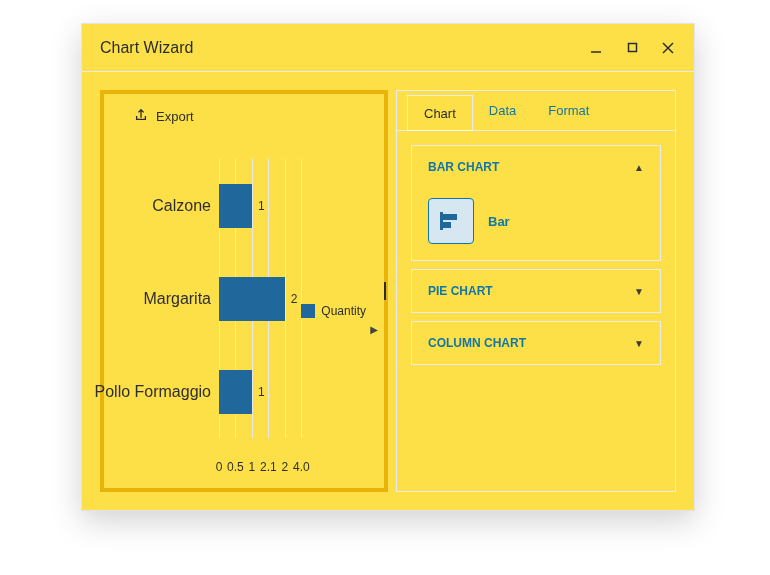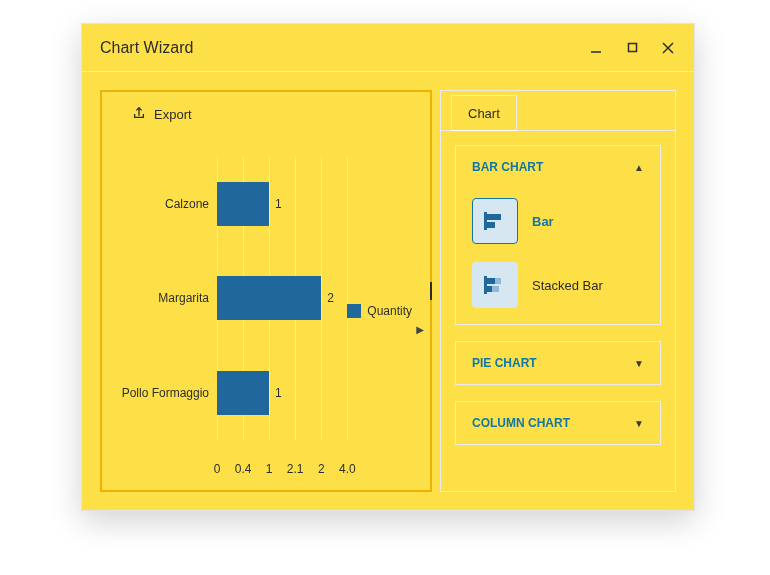--- a/index.html
+++ b/index.html
@@ -50,21 +50,21 @@
   }
   .content {
     flex: 1;
     display: flex;
     padding: 18px;
     gap: 8px;
   }
   
   .chart-panel {
     flex: 1;
-    border: 2px solid #eab308;
+    border: 4px solid #eab308;
     position: relative;
     min-width: 0;
   }
   .export-btn {
     position: absolute;
     top: 14px;
     left: 30px;
     display: flex;
     align-items: center;
     gap: 8px;
@@ -115,21 +115,21 @@
   .bar-row {
     display: flex;
     align-items: center;
     height: 50px;
     position: relative;
   }
   .bar-label {
     position: absolute;
     right: 100%;
     padding-right: 8px;
-    font-size: 12px;
+    font-size: 16px;
     color: #2e2e2e;
     white-space: nowrap;
     text-align: right;
     min-width: 100px;
   }
   .bar {
     height: 44px;
     background: #20689b;
   }
   .bar-value {
@@ -176,21 +176,21 @@
     right: -2px;
     top: 50%;
     width: 2px;
     height: 18px;
     background: #2c2c2c;
     transform: translateY(-50%);
   }
 
   
   .right-panel {
-    width: 236px;
+    width: 280px;
     border: 1px solid #ebebeb;
     display: flex;
     flex-direction: column;
   }
   .tabs {
     display: flex;
     border-bottom: 1px solid #ebebeb;
     height: 40px;
   }
   .tab {
@@ -213,21 +213,21 @@
     flex: 1;
     overflow-y: auto;
     padding: 14px 14px 14px 14px;
     position: relative;
   }
   .panel-body::-webkit-scrollbar { width: 8px; }
   .panel-body::-webkit-scrollbar-thumb { background: #c6c6c6; border-radius: 4px; }
   .panel-body::-webkit-scrollbar-track { background: #f3f3f3; }
   .acc-section {
     border: 1px solid #ebebeb;
-    margin-bottom: 16px;
+    margin-bottom: 8px;
   }
   .acc-header {
     display: flex;
     justify-content: space-between;
     align-items: center;
     padding: 14px 16px;
     font-size: 12px;
     font-weight: bold;
     color: #1176a8;
     cursor: pointer;
@@ -331,70 +331,60 @@
                 <div class="bar-value">2</div>
               </div>
               <div class="bar-row">
                 <div class="bar-label">Pollo Formaggio</div>
                 <div class="bar" style="width: 40%; background: rgb(32, 104, 155);"></div>
                 <div class="bar-value">1</div>
               </div>
             </div>
           <div class="x-axis" id="xaxis">
               <div class="x-tick" style="left: 0%;">0</div>
-              <div class="x-tick" style="left: 20%;">0.4</div>
+              <div class="x-tick" style="left: 20%;">0.5</div>
               <div class="x-tick" style="left: 40%;">1</div>
               <div class="x-tick" style="left: 60%;">2.1</div>
               <div class="x-tick" style="left: 80%;">2</div>
               <div class="x-tick" style="left: 100%;">4.0</div>
             </div>
         </div>
         <div class="legend">
           <div class="legend-swatch"></div>
           <span>Quantity</span>
           <span class="legend-arrow">▶</span>
         </div>
       </div>
     </div>
 
     <div class="right-panel">
       <div class="tabs">
         <div class="tab active">Chart</div>
+        <div class="tab">Data</div>
+        <div class="tab">Format</div>
       </div>
 
       <div class="panel-body">
 
         <div class="acc-section">
           <div class="acc-header">
             <span>BAR CHART</span>
             <span class="caret">▲</span>
           </div>
           <div class="acc-body">
             <div class="chart-type selected">
               <div class="icon-box">
                 <svg width="22" height="18" viewBox="0 0 22 18">
                   <rect x="0" y="0" width="3" height="18" fill="#20689b"></rect>
                   <rect x="3" y="2" width="14" height="6" fill="#20689b"></rect>
                   <rect x="3" y="10" width="8" height="6" fill="#20689b"></rect>
                 </svg>
               </div>
               <span class="label">Bar</span>
             </div>
-            <div class="chart-type">
-              <div class="icon-box">
-                <svg width="22" height="18" viewBox="0 0 22 18">
-                  <rect x="0" y="0" width="3" height="18" fill="#20689b"></rect>
-                  <rect x="3" y="2" width="8" height="6" fill="#20689b"></rect>
-                  <rect x="11" y="2" width="6" height="6" fill="#8fb9d6"></rect>
-                  <rect x="3" y="10" width="5" height="6" fill="#20689b"></rect>
-                  <rect x="8" y="10" width="7" height="6" fill="#8fb9d6"></rect>
-                </svg>
-              </div>
-              <span class="label">Stacked Bar</span>
-            </div>
           </div>
         </div>
 
         <div class="acc-section">
           <div class="acc-header">
             <span>PIE CHART</span>
             <span class="caret">▼</span>
           </div>
         </div>
 

